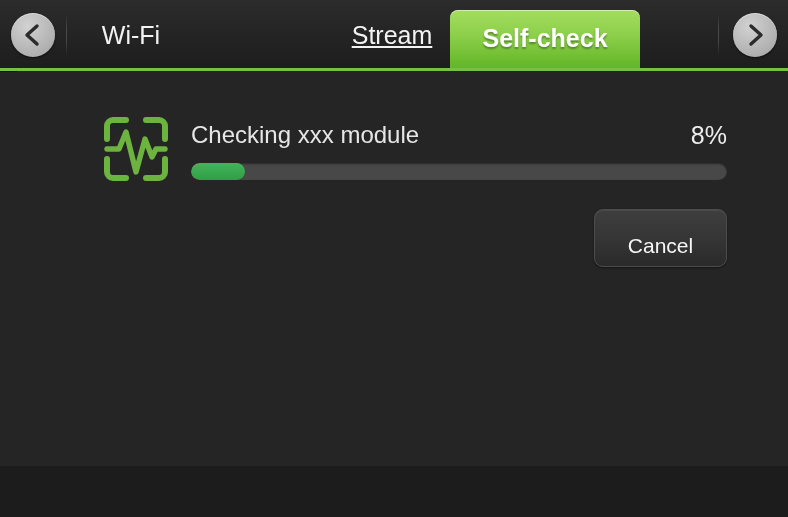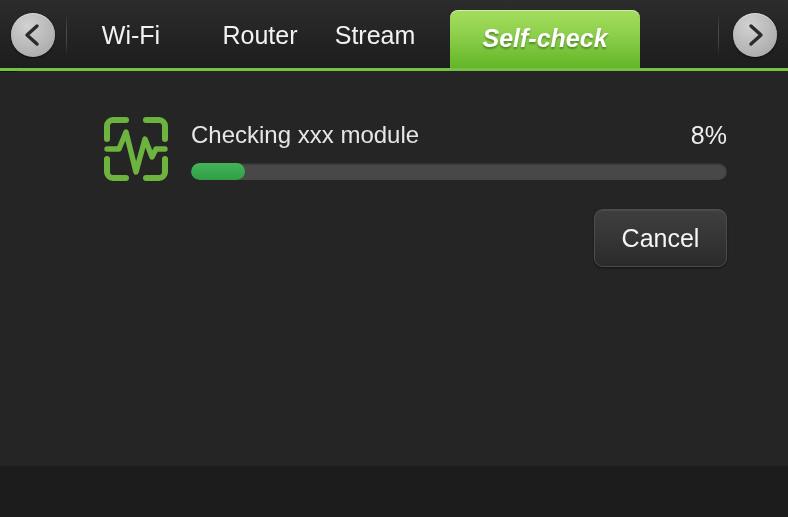--- a/index.html
+++ b/index.html
@@ -80,21 +80,20 @@
   .tab.dim { color: #6a6a6a; }
 
   .tab.active {
     top: 10px;
     height: 61px;
     line-height: 56px;
     border-radius: 8px 8px 0 0;
     background: linear-gradient(180deg, #a4dd5e 0%, #8ccf4a 42%, #5fb323 100%);
     color: #ffffff;
     font-weight: bold;
-    font-style: italic;
     font-size: 25px;
     text-shadow: 0 2px 2px rgba(0,0,0,.32);
     box-shadow: inset 0 1px 0 rgba(255,255,255,.5);
   }
 
   
   .content {
     position: absolute;
     left: 0;
     top: 71px;
@@ -151,49 +150,48 @@
     position: absolute;
     left: 577px;
     top: 138px;
     width: 133px;
     height: 58px;
     border-radius: 9px;
     border: 1px solid #4c4c4c;
     box-sizing: border-box;
     background: linear-gradient(180deg, #3e3e3e 0%, #363636 48%, #2a2a2a 100%);
     color: #f5f5f5;
-    font-size: 25px;
+    font-size: 21px;
     font-family: "Liberation Sans", sans-serif;
     line-height: 56px;
     text-align: center;
     cursor: pointer;
     box-shadow: 0 1px 2px rgba(0,0,0,.5), inset 0 1px 0 rgba(255,255,255,.07);
-    padding: 0;
+    padding: 8px;
   }
 </style>
 </head>
 <body>
 
 <div class="app">
 
   <div class="tabbar">
 
     <div class="navbtn prev">
       <svg width="44" height="44" viewBox="0 0 44 44">
         <polyline points="26,13 16,22 26,31" fill="none" stroke="#2b2b2b" stroke-width="3.4" stroke-linecap="round" stroke-linejoin="round"></polyline>
       </svg>
     </div>
 
     <div class="tab-sep left"></div>
 
     <div class="tab" style="left:86px; width:90px;">Wi-Fi</div>
 
-    <div class="tab" style="left:200px; width:120px;">Router</div>
-
-    <div class="tab" style="left:314px; width:122px;">Stream</div>
+
+    <div class="tab" style="left:331px; width:122px;text-decoration:underline;">Stream</div>
 
     <div class="tab active" style="left:450px; width:190px;">Self-check</div>
 
 
     <div class="tab-sep right"></div>
 
     <div class="navbtn next">
       <svg width="44" height="44" viewBox="0 0 44 44">
         <polyline points="18,13 28,22 18,31" fill="none" stroke="#2b2b2b" stroke-width="3.4" stroke-linecap="round" stroke-linejoin="round"></polyline>
       </svg>

